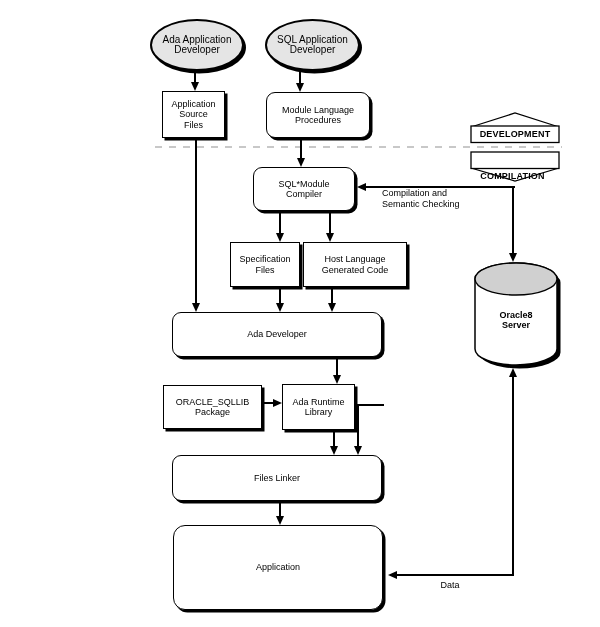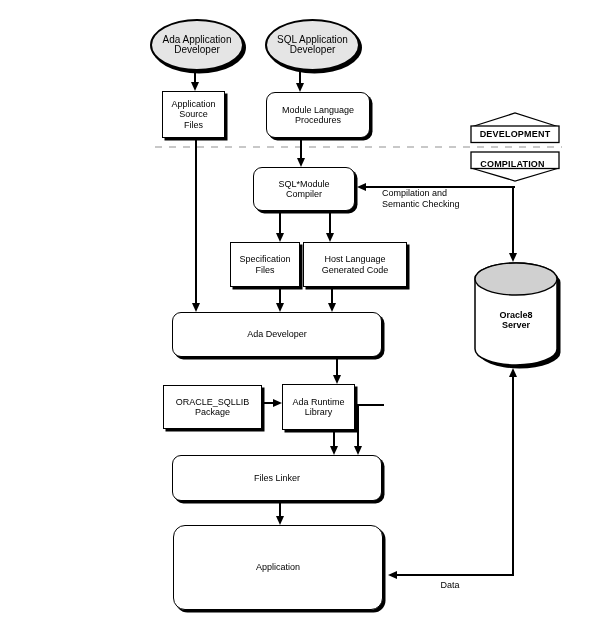--- a/index.html
+++ b/index.html
@@ -133,19 +133,19 @@
   <svg style="left:468px;top:110px;" width="94" height="34" viewBox="0 0 94 34">
     <polygon points="3,17 47,3 91,17" fill="#fff" stroke="#000" stroke-width="1.3"></polygon>
     <rect x="3" y="16" width="88" height="16.5" fill="#fff" stroke="#000" stroke-width="1.3"></rect>
   </svg>
   <div class="lbl badge-text" style="left:471px;top:126px;width:88px;height:16px;">DEVELOPMENT</div>
 
   <svg style="left:468px;top:150px;" width="94" height="34" viewBox="0 0 94 34">
     <polygon points="3,18 47,31 91,18" fill="#fff" stroke="#000" stroke-width="1.3"></polygon>
     <rect x="3" y="2" width="88" height="16.5" fill="#fff" stroke="#000" stroke-width="1.3"></rect>
   </svg>
-  <div class="lbl badge-text" style="left:471px;top:156px;width:83px;height:16px;">COMPILATION</div>
+  <div class="lbl badge-text" style="left:471px;top:168px;width:83px;height:16px;">COMPILATION</div>
 
   <div class="edgelabel" style="left:382px;top:188px;width:110px;text-align:left;">Compilation and
 Semantic Checking</div>
   <div class="edgelabel" style="left:420px;top:580px;width:60px;text-align:center;">Data</div>
 
 </div>
 
 </body></html>

